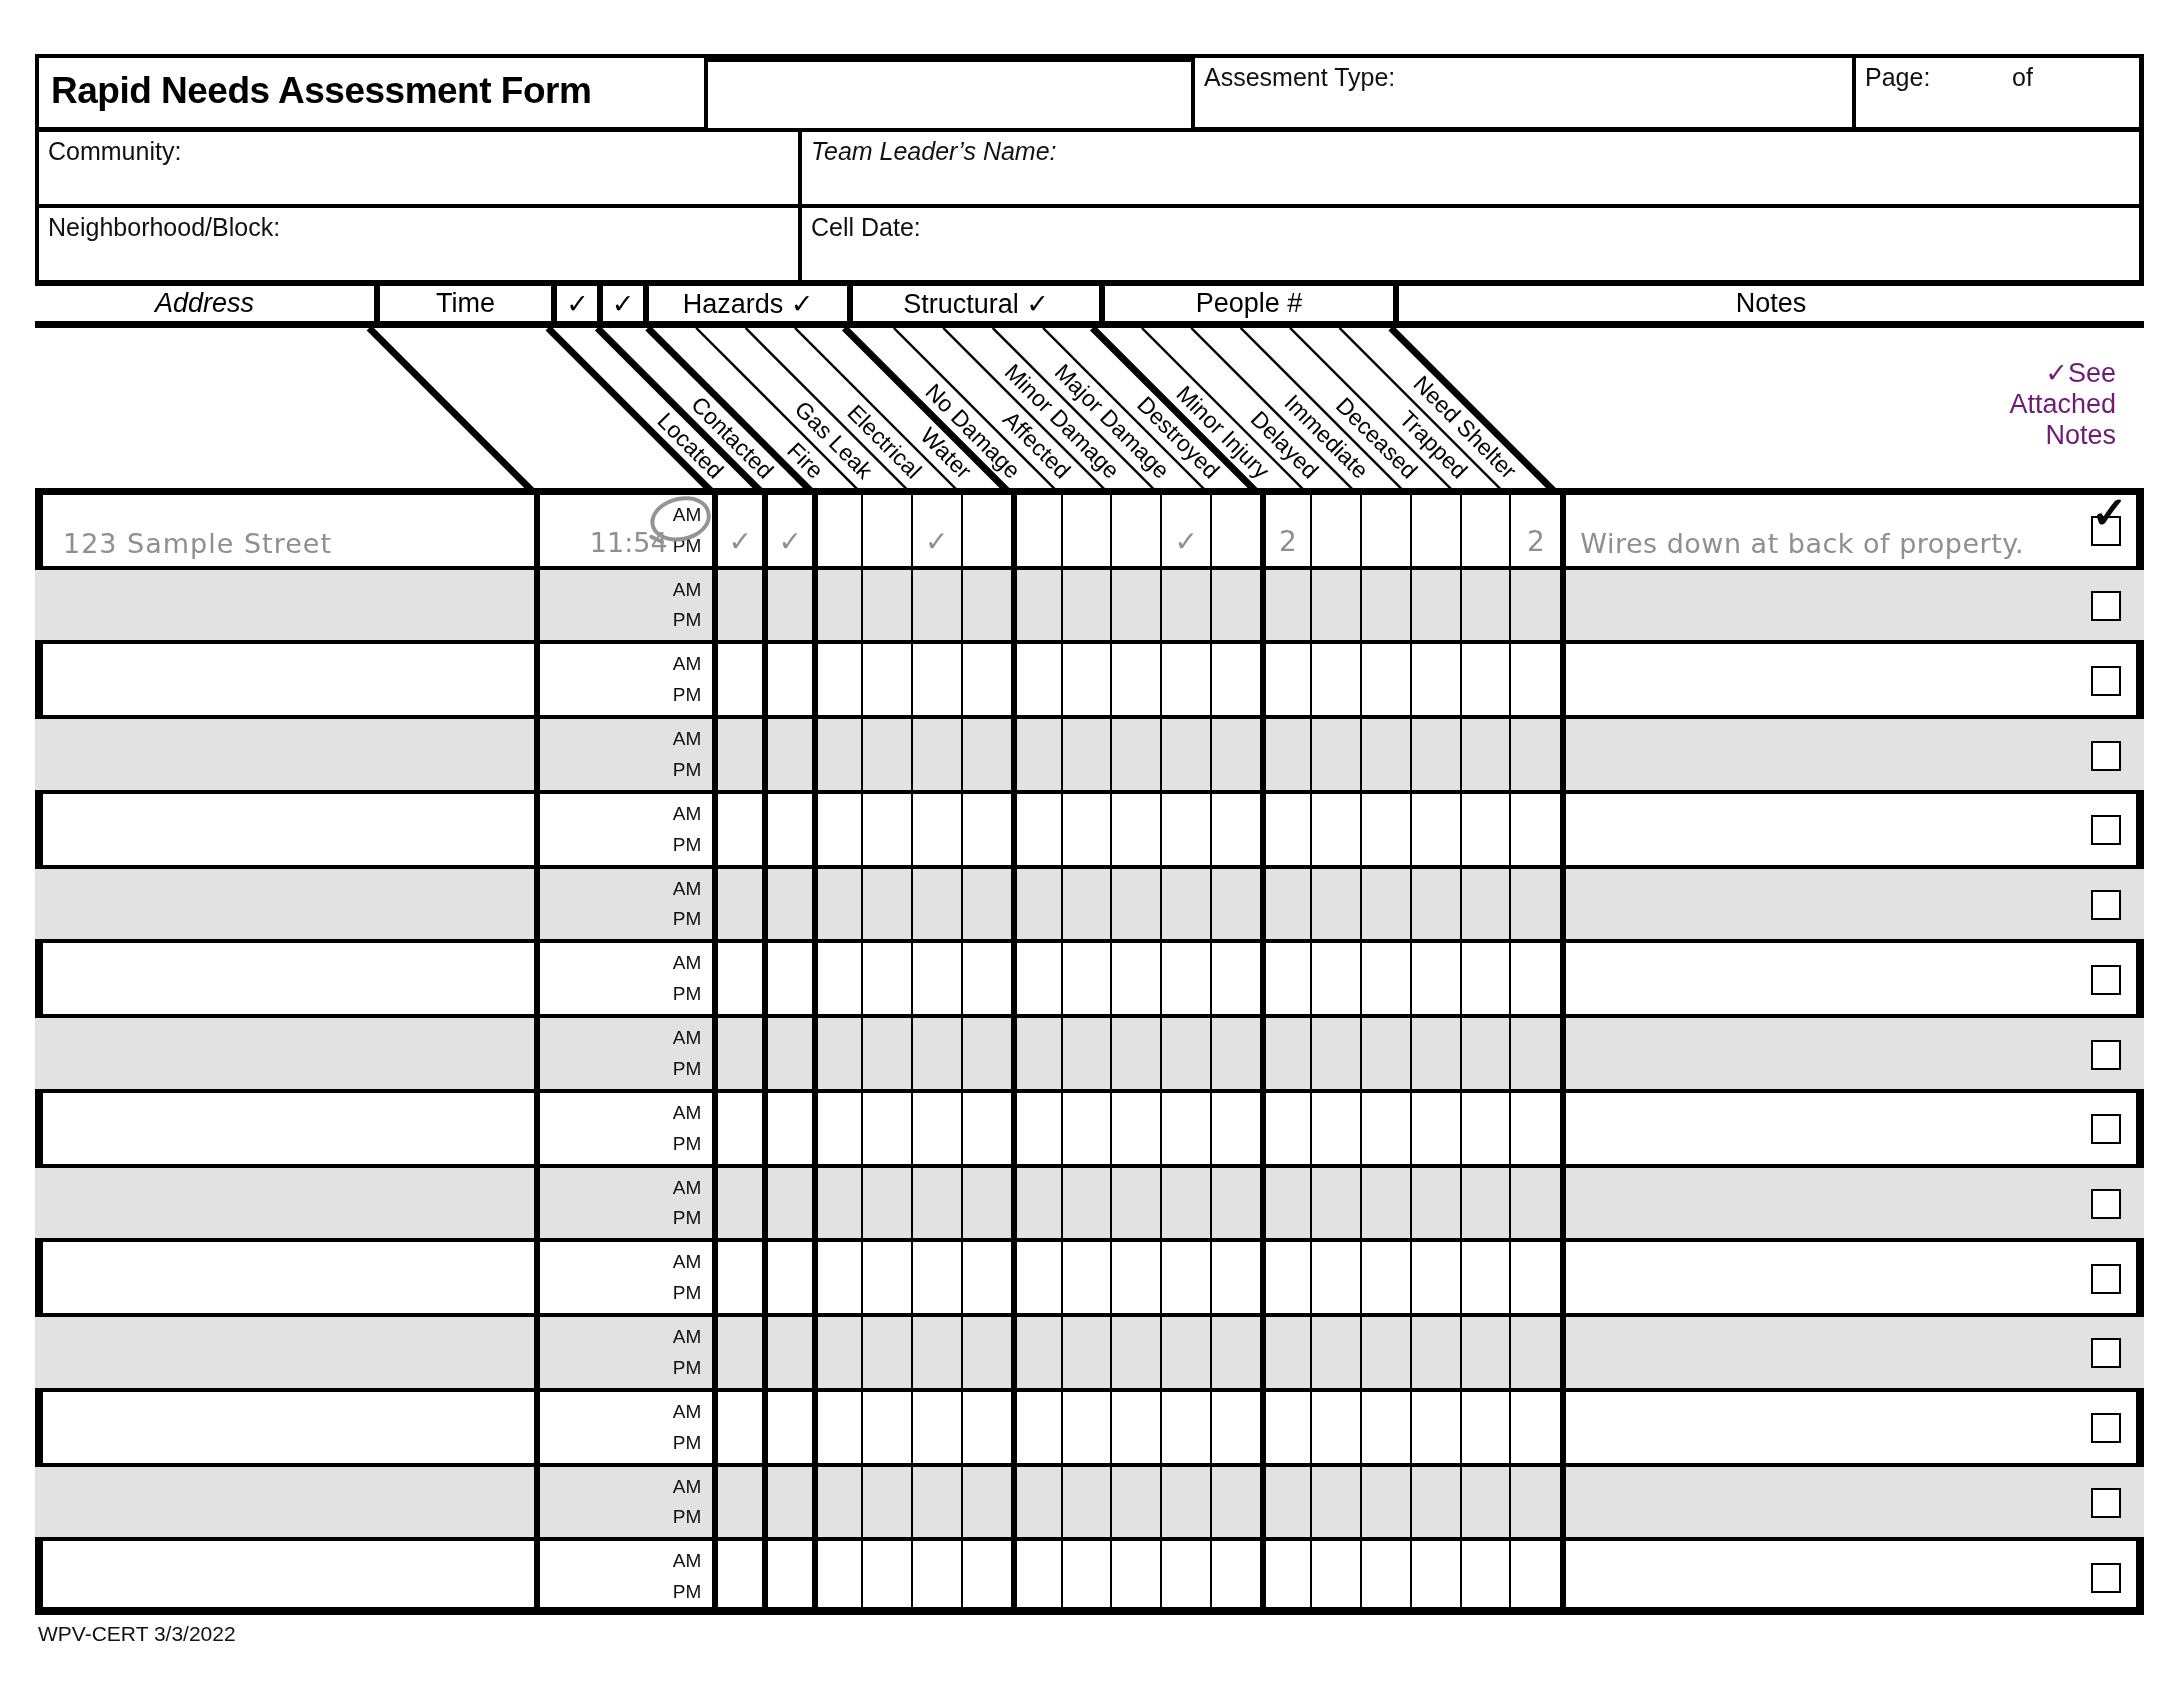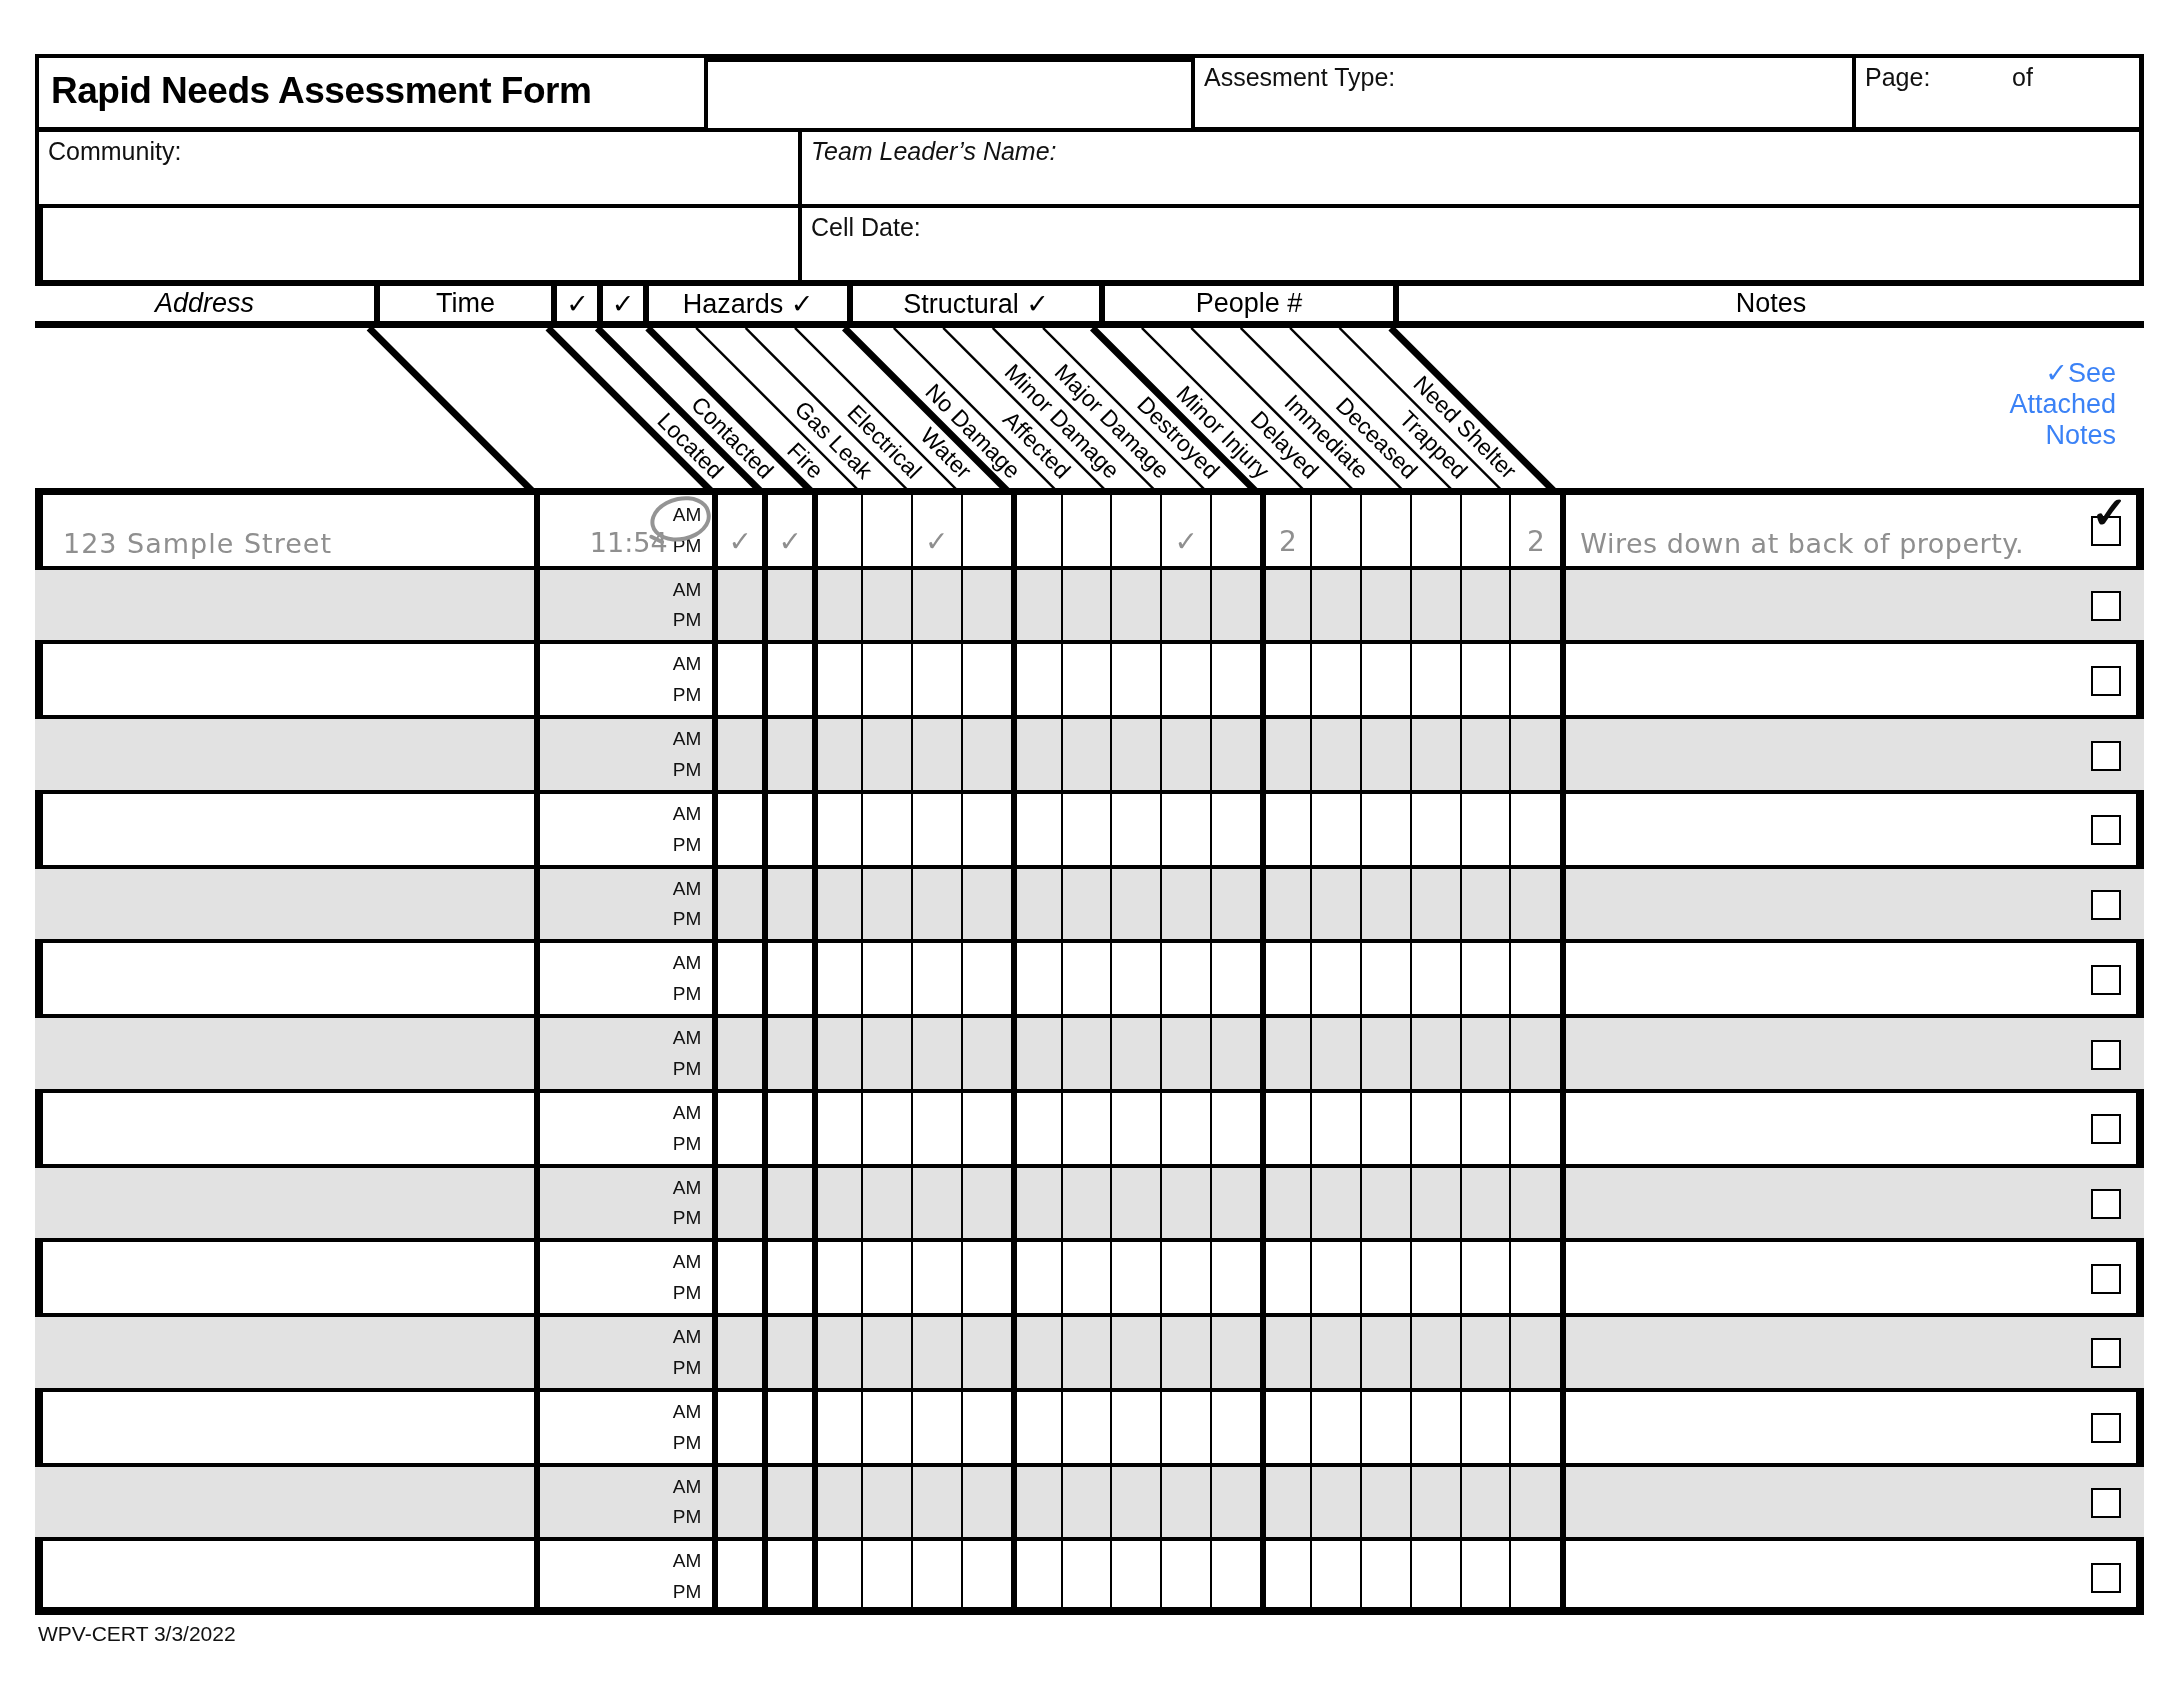--- a/index.html
+++ b/index.html
@@ -10,21 +10,21 @@
   .lbl{position:absolute;top:5px;left:9px;font-size:25px;color:#111;}
   .titletxt{position:absolute;left:12px;top:12px;font-size:37px;font-weight:700;letter-spacing:-0.5px;}
   
   .hcell{position:absolute;top:0;height:100%;border-left:6px solid #000;
          display:flex;align-items:center;justify-content:center;font-size:27px;box-sizing:border-box;}
   .hcell.first{border-left:none;}
   
   .diag{position:absolute;white-space:nowrap;font-size:23px;line-height:24px;
         transform-origin:0 0;transform:rotate(45deg) translateX(-100%);color:#000;}
   .see{position:absolute;right:28px;top:30px;width:257px;text-align:right;
-       font-size:27px;line-height:31px;color:#3b82f6;}
+       font-size:27px;line-height:31px;color:#701a75;}
   
   #rows{position:absolute;left:35px;top:495px;width:2109px;height:1117px;display:flex;flex-direction:column;}
   .row{position:relative;display:flex;flex:1;box-sizing:border-box;}
   .row + .row{border-top:4px solid #000;}
   .row.alt{background:#e2e2e2;}
   .dcell{position:relative;box-sizing:border-box;height:100%;}
   .bl-thin{border-left:2.5px solid #000;}
   .bl-thick{border-left:6px solid #000;}
   .hand{font-family:"DejaVu Sans",sans-serif;color:#8f8f8f;}
   .addr-text{position:absolute;left:28px;bottom:7px;font-size:27px;letter-spacing:1px;}
@@ -62,20 +62,23 @@
   </div>
 
   <div class="abs cellbox" style="left:1852px;top:54px;width:291px;height:77px;">
     <div class="lbl">Page:</div>
     <div class="lbl" style="left:156px;">of</div>
   </div>
   <div class="abs cellbox" style="left:798px;top:128px;width:1345px;height:80px;font-style:italic;">
     <div class="lbl">Team Leader’s Name:</div>
   </div>
 
+  <div class="abs cellbox" style="left:35px;top:204px;width:767px;height:80px;">
+    <div class="lbl">Neighborhood/Block:</div>
+  </div>
   <div class="abs cellbox" style="left:798px;top:204px;width:1345px;height:80px;">
     <div class="lbl">Cell Date:</div>
   </div>
 
   <div class="abs" style="left:35px;top:280px;width:2109px;height:48px;border-top:6px solid #000;border-bottom:7px solid #000;background:#fff;">
     <div class="hcell first" style="left:0;width:339px;font-style:italic;">
         <span>Address</span>
       </div>
     <div class="hcell" style="left:339px;width:177px;">
         <span>Time</span>

